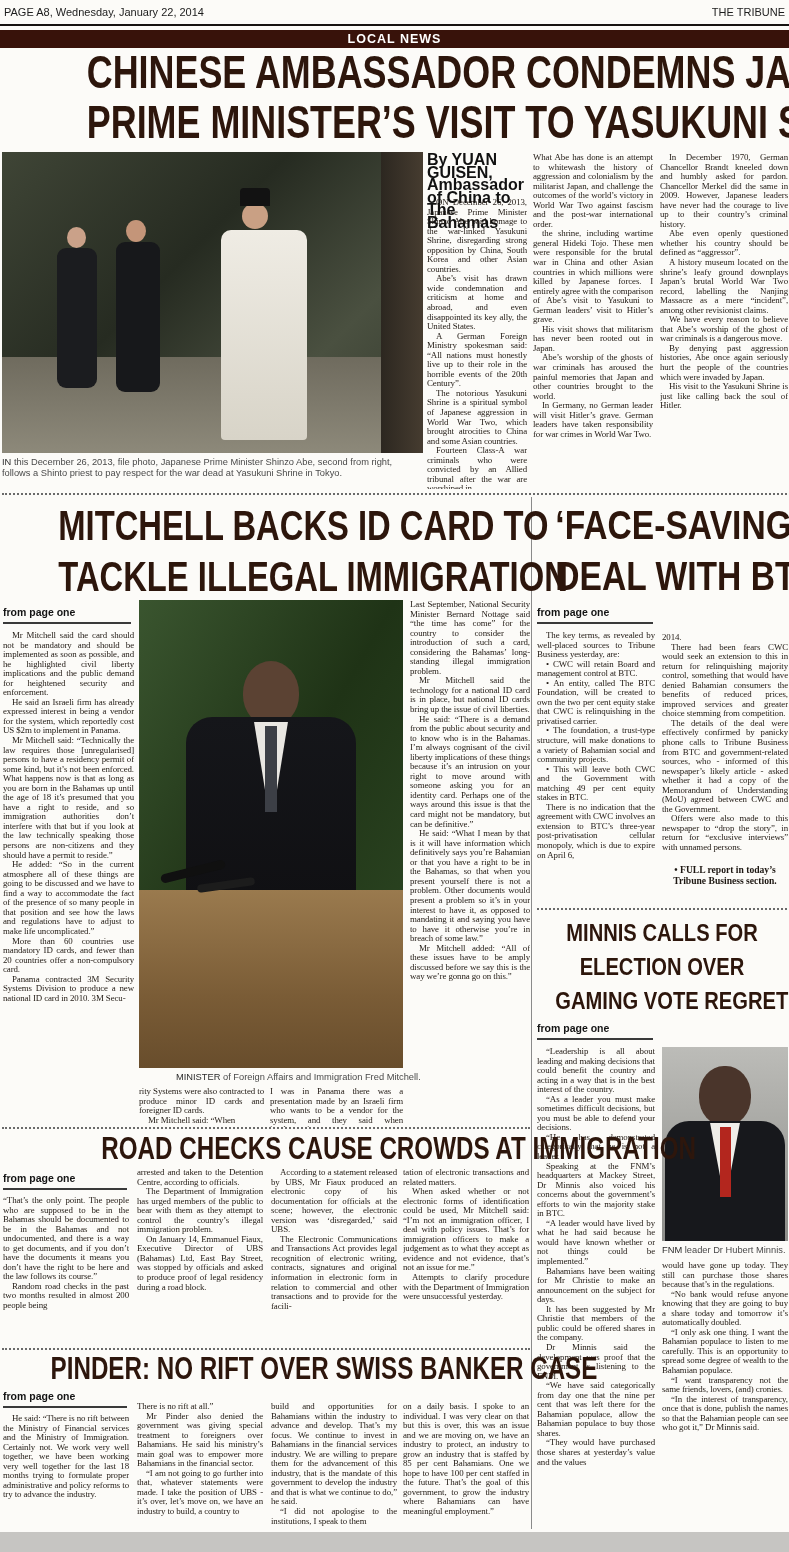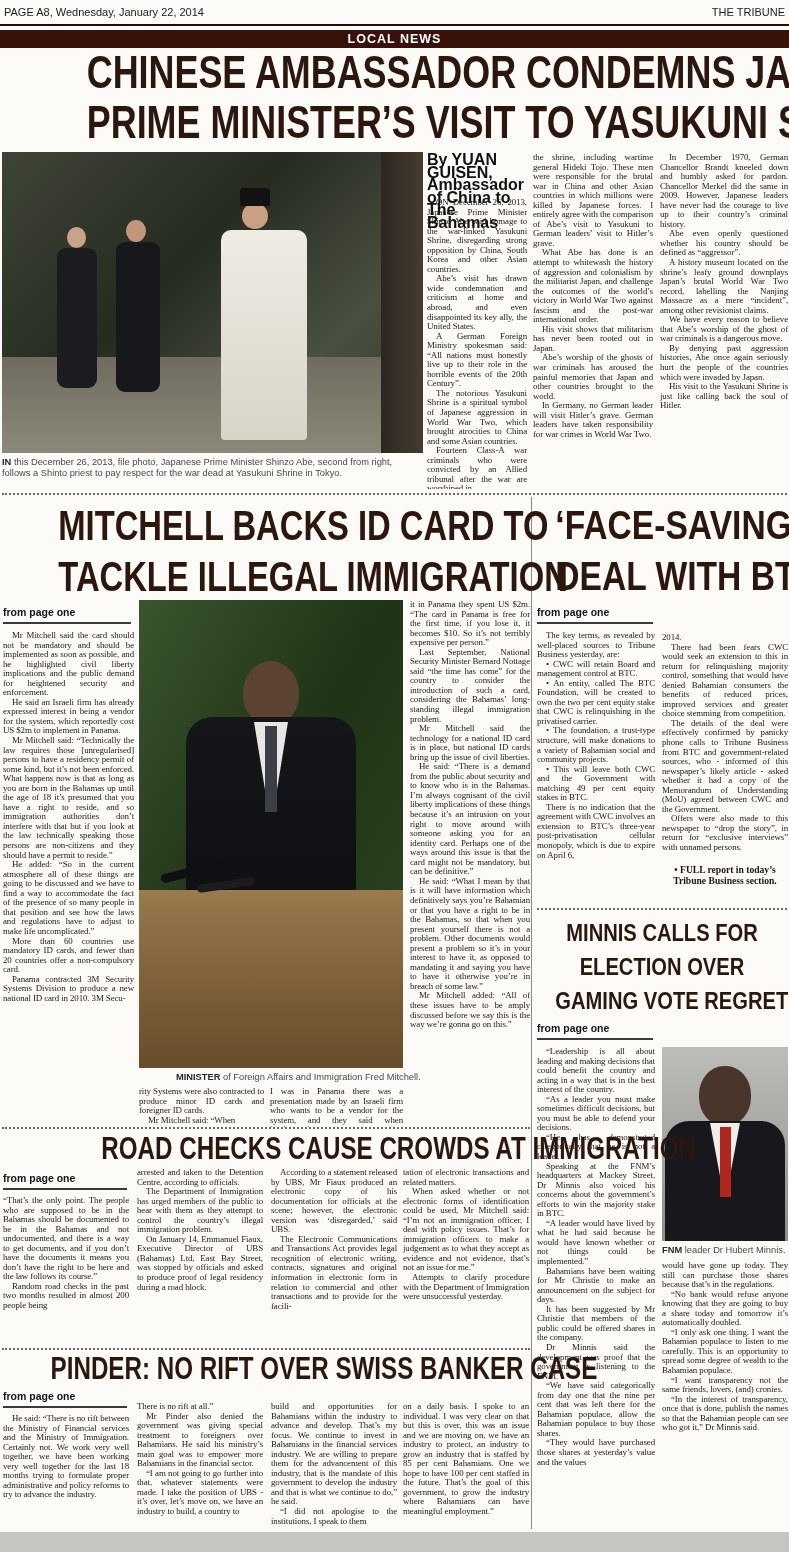--- a/index.html
+++ b/index.html
@@ -24,21 +24,21 @@
               color:#27201a; overflow:hidden; letter-spacing:-0.1px; }
   .body-col p { margin:0; text-indent:9px; }
   .body-col.cont p:first-child { text-indent:0; }
 
   .byline { position:absolute; font-family:"Liberation Sans",sans-serif; font-weight:bold;
             font-size:16px; line-height:12.5px; color:#111; }
   .byline span { display:block; }
 
   .caption { position:absolute; font-family:"Liberation Sans",sans-serif; font-size:9.3px;
              line-height:11px; color:#4a4a4a; text-align:left; }
-  .caption .cap-lead { font-weight:bold; color:#2b2b2b; }
+  .caption .cap-lead { font-weight:normal; color:#2b2b2b; }
 
   .dotsep { position:absolute; height:0; border-top:2px dotted #6a6a6a; }
   #vrule { position:absolute; left:531px; top:497px; width:1px; height:1032px; background:#8a8a8a; }
   #footbar { position:absolute; left:0; top:1532px; width:789px; height:20px; background:#c6c5c2; }
 
   .photo { position:absolute; overflow:hidden; }
   .ph-shape { position:absolute; }
 
   #note-bold { position:absolute; font-family:"Liberation Serif",serif; font-weight:bold;
                font-size:9.6px; line-height:11px; text-align:center; color:#1d1712; }
@@ -80,22 +80,22 @@
     <span>The Bahamas</span>
   </div>
   <div class="body-col" style="left:427px; top:198px; width:100px; height:291px;">
       <p>ON December 26, 2013, Japanese Prime Minister Shinzo Abe paid homage to the war-linked Yasukuni Shrine, disregarding strong opposition by China, South Korea and other Asian countries.</p>
       <p>Abe’s visit has drawn wide condemnation and criticism at home and abroad, and even disappointed its key ally, the United States.</p>
       <p>A German Foreign Ministry spokesman said: “All nations must honestly live up to their role in the horrible events of the 20th Century”.</p>
       <p>The notorious Yasukuni Shrine is a spiritual symbol of Japanese aggression in World War Two, which brought atrocities to China and some Asian countries.</p>
       <p>Fourteen Class-A war criminals who were convicted by an Allied tribunal after the war are worshiped in</p>
     </div>
   <div class="body-col cont" style="left:533px; top:153px; width:120px; height:336px;">
+      <p>What Abe has done is an attempt to whitewash the history of aggression and colonialism by the militarist Japan, and challenge the outcomes of the world’s victory in World War Two against fascism and the post-war international order.</p>
       <p>the shrine, including wartime general Hideki Tojo. These men were responsible for the brutal war in China and other Asian countries in which millions were killed by Japanese forces. I entirely agree with the comparison of Abe’s visit to Yasukuni to German leaders’ visit to Hitler’s grave.</p>
-      <p>What Abe has done is an attempt to whitewash the history of aggression and colonialism by the militarist Japan, and challenge the outcomes of the world’s victory in World War Two against fascism and the post-war international order.</p>
       <p>His visit shows that militarism has never been rooted out in Japan.</p>
       <p>Abe’s worship of the ghosts of war criminals has aroused the painful memories that Japan and other countries brought to the world.</p>
       <p>In Germany, no German leader will visit Hitler’s grave. German leaders have taken responsibility for war crimes in World War Two.</p>
     </div>
   <div class="body-col" style="left:660px; top:153px; width:128px; height:336px;">
       <p>In December 1970, German Chancellor Brandt kneeled down and humbly asked for pardon. Chancellor Merkel did the same in 2009. However, Japanese leaders have never had the courage to live up to their country’s criminal history.</p>
       <p>Abe even openly questioned whether his country should be defined as “aggressor”.</p>
       <p>A history museum located on the shrine’s leafy ground downplays Japan’s brutal World War Two record, labelling the Nanjing Massacre as a mere “incident”, among other revisionist claims.</p>
       <p>We have every reason to believe that Abe’s worship of the ghost of war criminals is a dangerous move.</p>
       <p>By denying past aggression histories, Abe once again seriously hurt the people of the countries which were invaded by Japan.</p>
@@ -134,21 +134,20 @@
       <p>Panama contracted 3M Security Systems Division to produce a new national ID card in 2010. 3M Secu-</p>
     </div>
   <div class="body-col cont" style="left:139px; top:1087px; width:125px; height:40px;">
       <p>rity Systems were also contracted to produce minor ID cards and foreigner ID cards.</p>
       <p>Mr Mitchell said: “When</p>
     </div>
   <div class="body-col cont" style="left:270px; top:1087px; width:133px; height:40px;">
       <p>I was in Panama there was a presentation made by an Israeli firm who wants to be a vendor for the system, and they said when implementing</p>
     </div>
   <div class="body-col cont" style="left:410px; top:600px; width:120px; height:524px;">
-      <p>it in Panama they spent US $2m. “The card in Panama is free for the first time, if you lose it, it becomes $10. So it’s not terribly expensive per person.”</p>
       <p>Last September, National Security Minister Bernard Nottage said “the time has come” for the country to consider the introduction of such a card, considering the Bahamas’ long-standing illegal immigration problem.</p>
       <p>Mr Mitchell said the technology for a national ID card is in place, but national ID cards bring up the issue of civil liberties.</p>
       <p>He said: “There is a demand from the public about security and to know who is in the Bahamas. I’m always cognisant of the civil liberty implications of these things because it’s an intrusion on your right to move around with someone asking you for an identity card. Perhaps one of the ways around this issue is that the card might not be mandatory, but can be definitive.”</p>
       <p>He said: “What I mean by that is it will have information which definitively says you’re Bahamian or that you have a right to be in the Bahamas, so that when you present yourself there is not a problem. Other documents would present a problem so it’s in your interest to have it, as opposed to mandating it and saying you have to have it otherwise you’re in breach of some law.”</p>
       <p>Mr Mitchell added: “All of these issues have to be amply discussed before we say this is the way we’re gonna go on this.”</p>
     </div>
 
   <div class="headline" style="left:535px; top:500px; width:254px; font-size:40px; line-height:51px;">
     <div class="hl-line" style="transform:scaleX(0.84);">‘FACE-SAVING’</div>
     <div class="hl-line" style="transform:scaleX(0.84);">DEAL WITH BTC</div>

